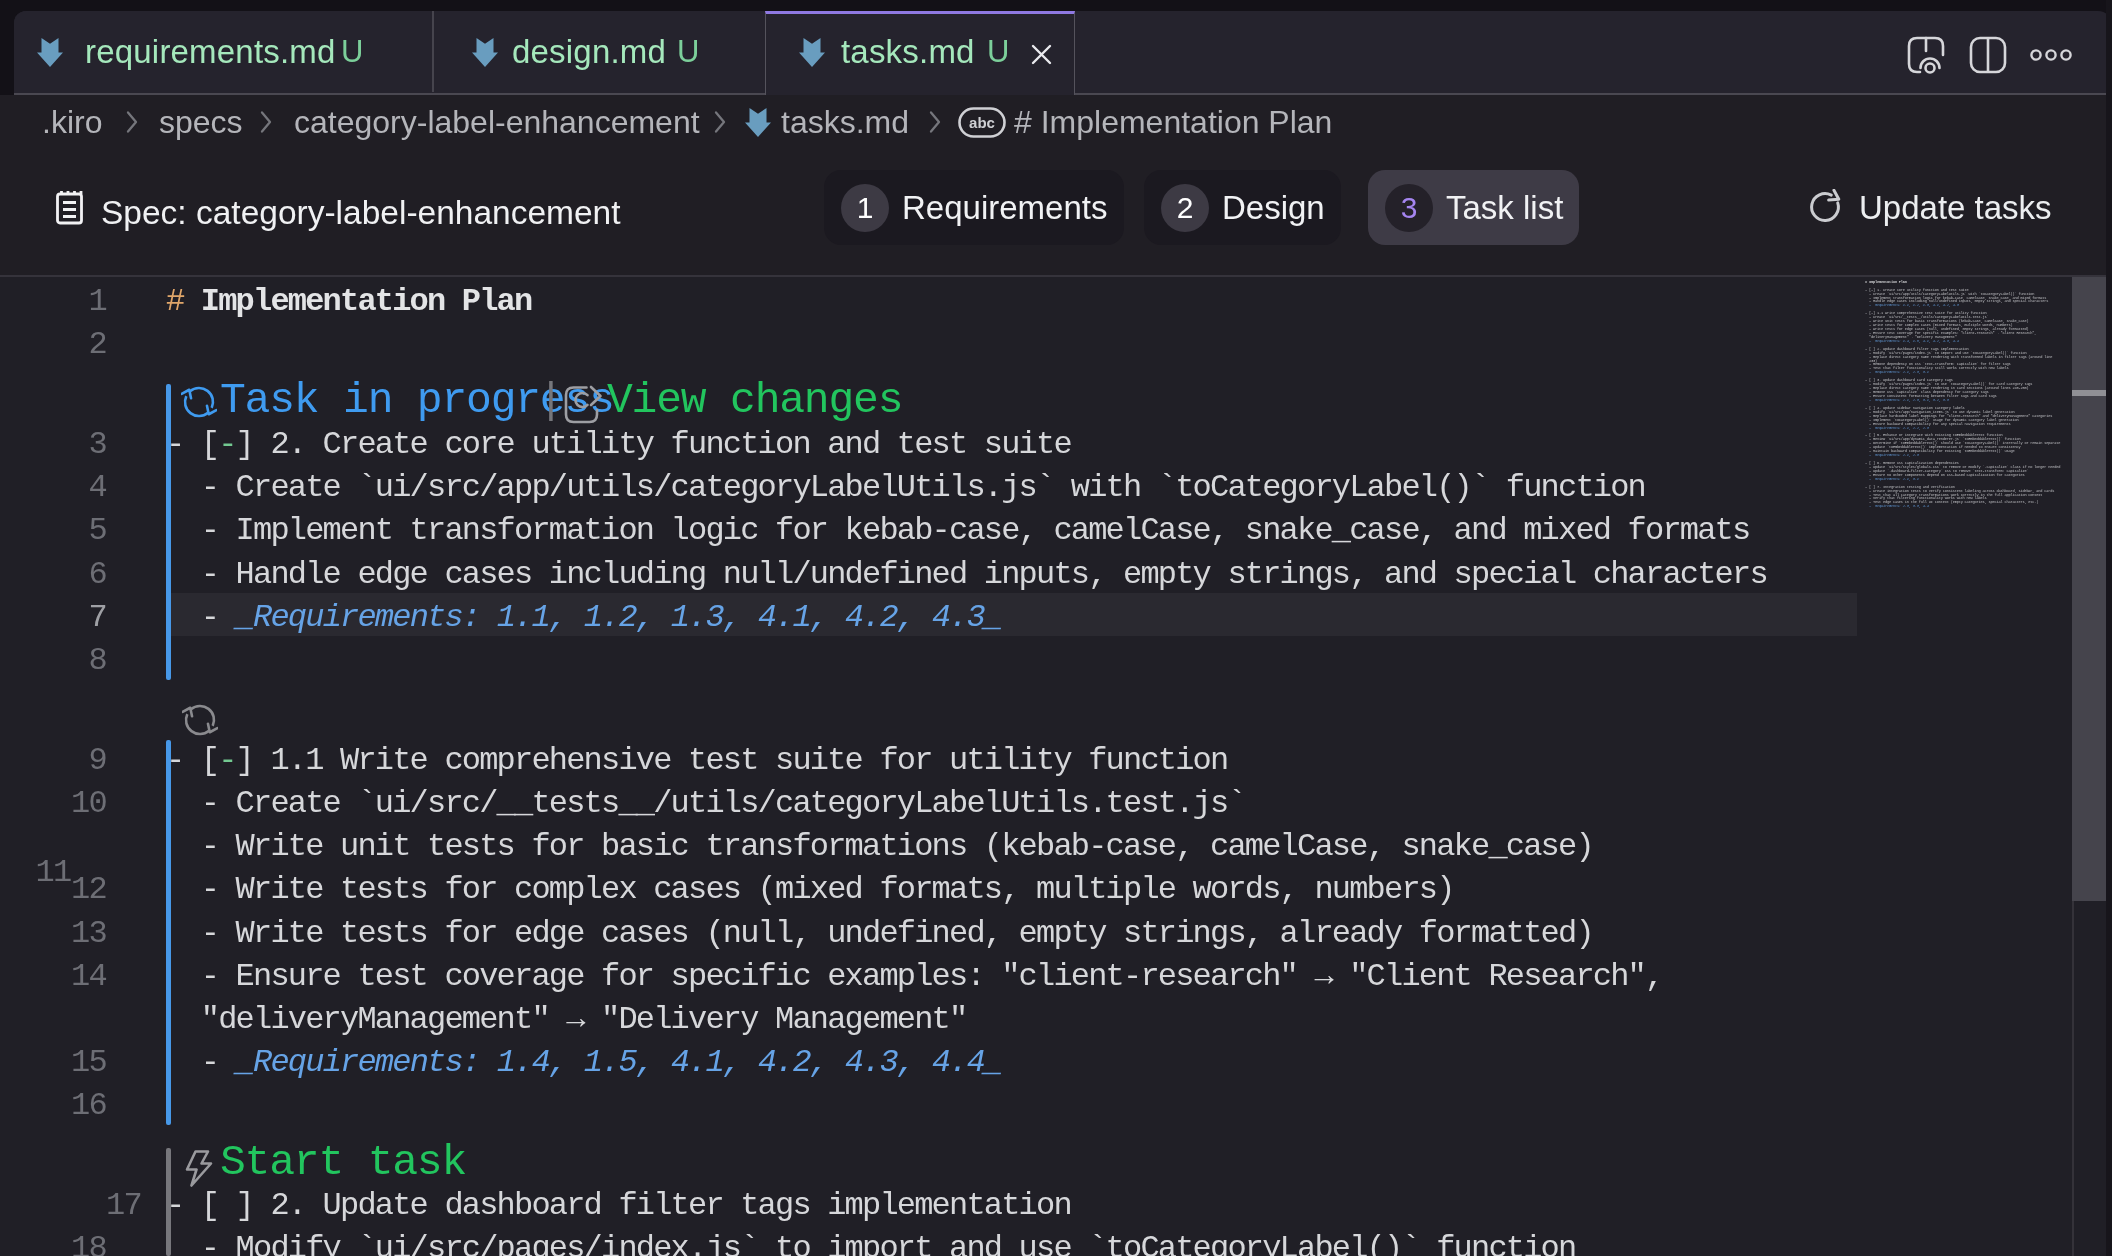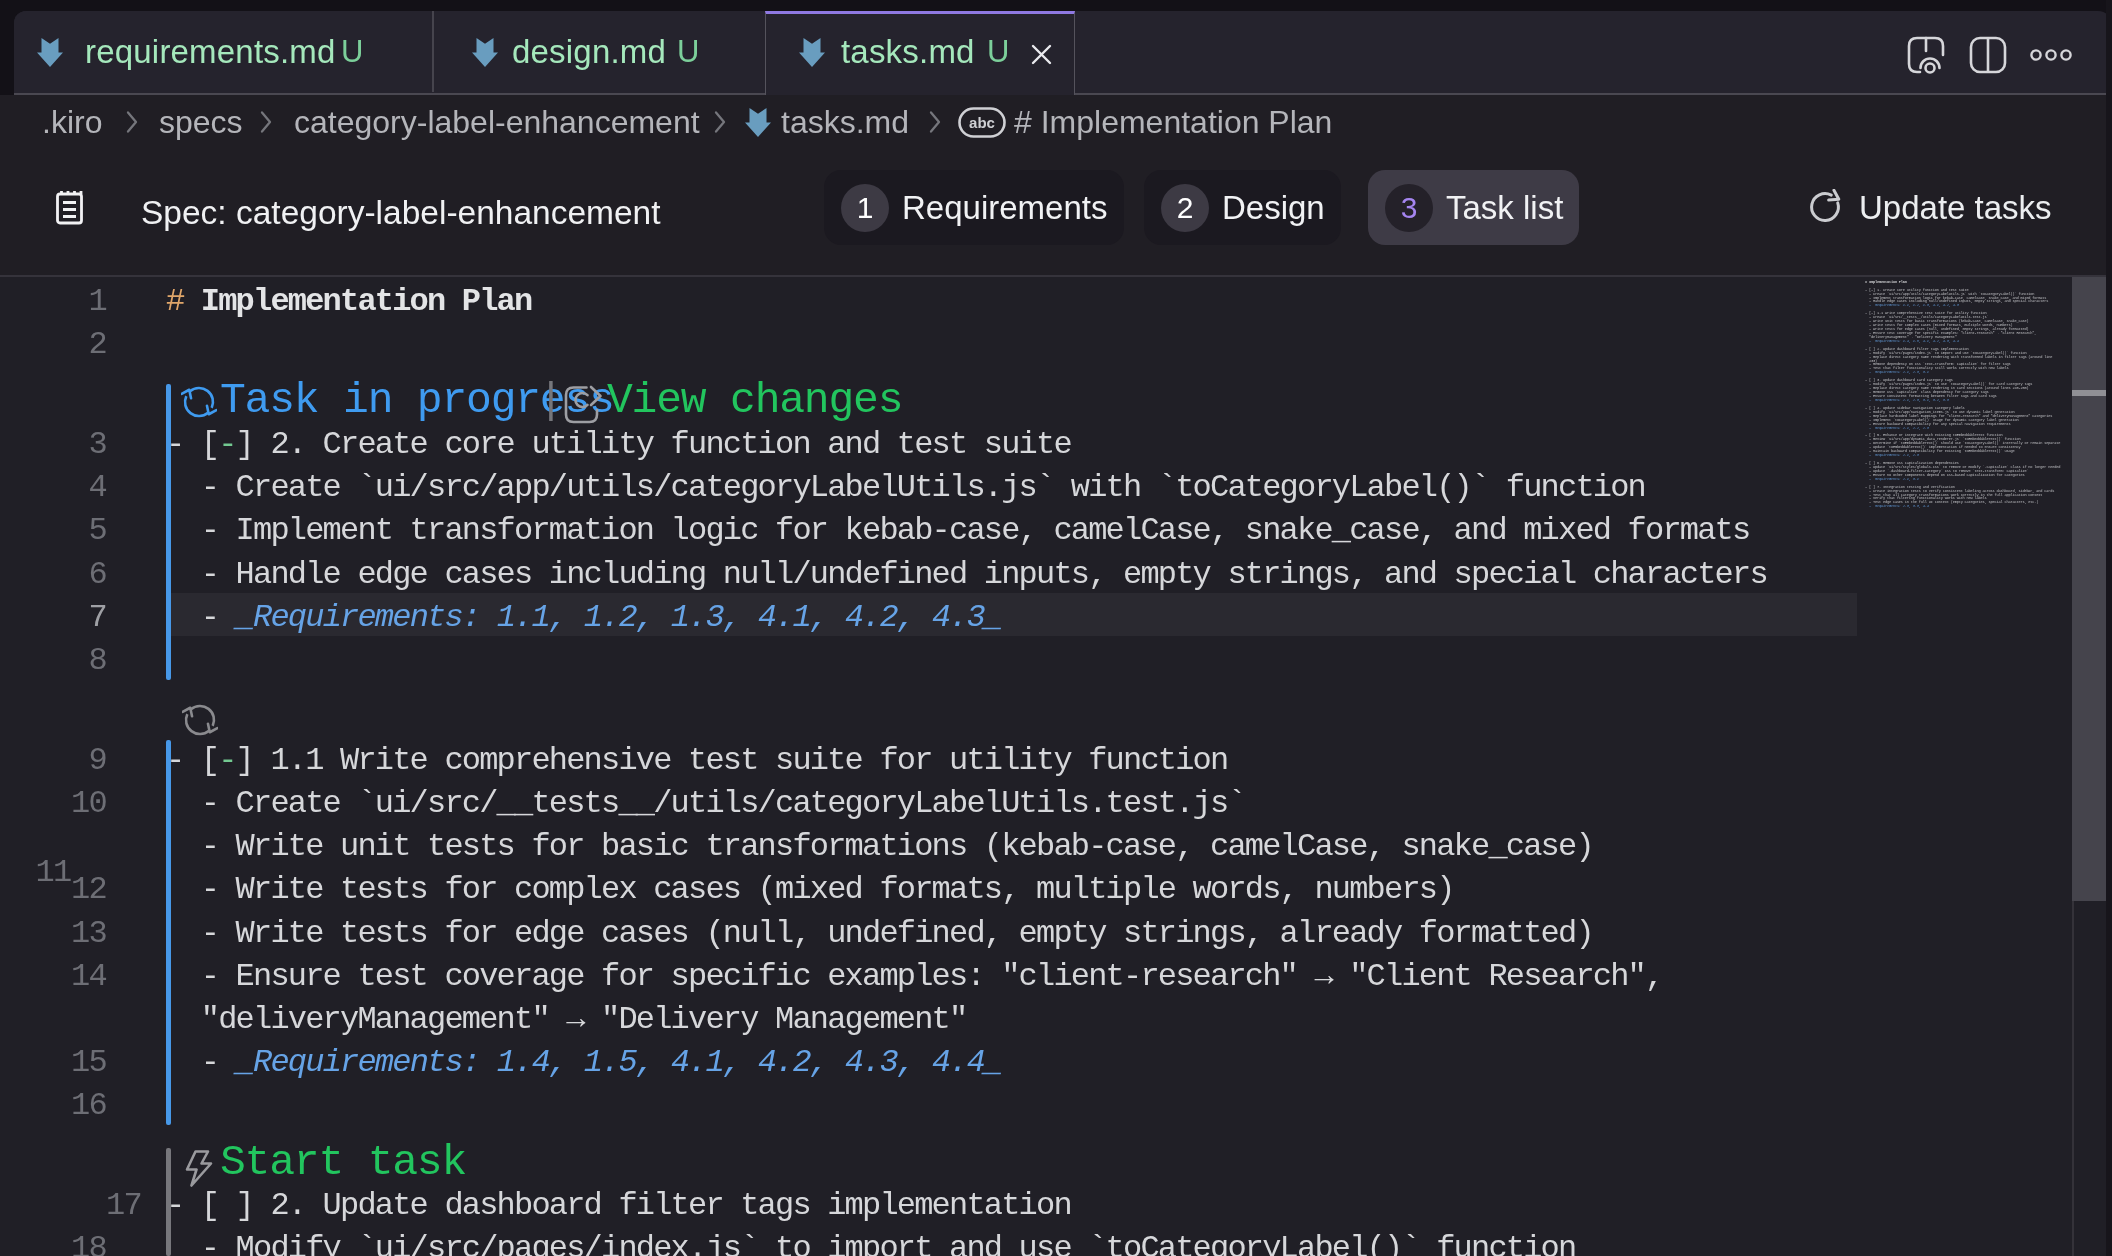--- a/index.html
+++ b/index.html
@@ -12,21 +12,21 @@
 .tabsep { position:absolute; top:0; width:1.5px; height:81px; background:#46444d; }
 .tab.active { border-top:3px solid #8f79e2; border-left:1.5px solid #55535c; border-right:1.5px solid #55535c; height:84px; }
 .tabname { position:absolute; top:0; height:81px; line-height:81px; font-size:33px; color:#a5e8bc; letter-spacing:0.2px;}
 .tabu { position:absolute; top:0; height:81px; line-height:81px; font-size:31px; color:#7ccf9a; }
 
 #breadcrumb { position:absolute; left:0; top:95px; width:2112px; height:55px; background:#201e24; }
 .bc { position:absolute; top:0; height:55px; line-height:55px; font-size:32px; color:#b4b5ba; white-space:pre; }
 
 #specbar { position:absolute; left:0; top:150px; width:2112px; height:127px; background:#201e24;
   border-bottom:2px solid #35333b; }
-.spectitle { position:absolute; left:101px; top:0; height:125px; line-height:125px; font-size:33.5px; color:#f0f1f3;margin-left:40px; }
+.spectitle { position:absolute; left:101px; top:0; height:125px; line-height:125px; font-size:33.5px; color:#f0f1f3; }
 .pill { position:absolute; top:20px; height:75px; border-radius:17px; background:#1b1920; }
 .pill .num { position:absolute; left:17px; top:13.5px; width:48px; height:48px; border-radius:24px;
   background:#3d3a44; color:#ffffff; font-size:30px; line-height:48px; text-align:center; }
 .pill .lbl { position:absolute; left:78px; top:0; height:75px; line-height:75px; font-size:33px; color:#f1f2f4; white-space:pre; }
 .pill.active { background:#3e3b46; }
 .pill.active .num { background:#242129; color:#a585f0; }
 .updatetxt { position:absolute; left:1859px; top:20px; height:75px; line-height:75px; font-size:33px; color:#eceef0; }
 
 #editor { position:absolute; left:0; top:277px; width:2112px; height:979px; background:#201f26; overflow:hidden; }
 .ln { position:absolute; width:105.8px; text-align:right; font-family:"Liberation Mono",monospace;

